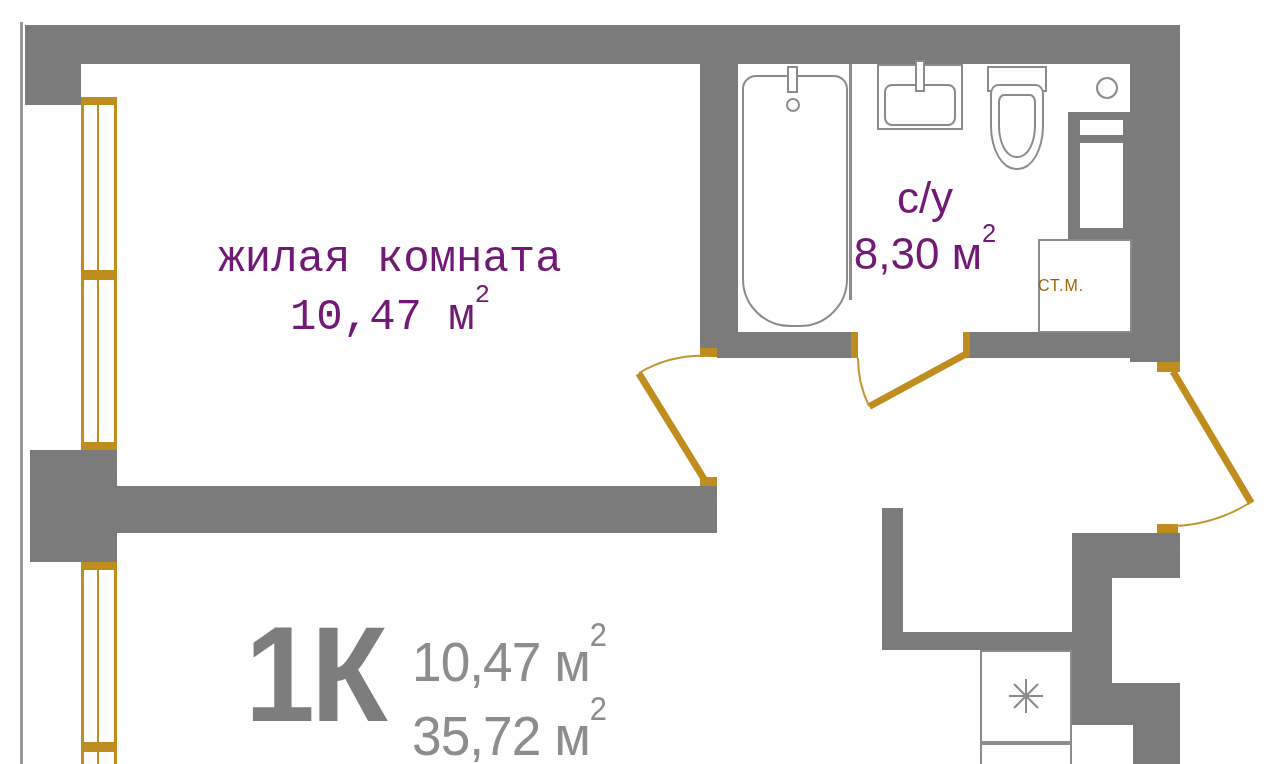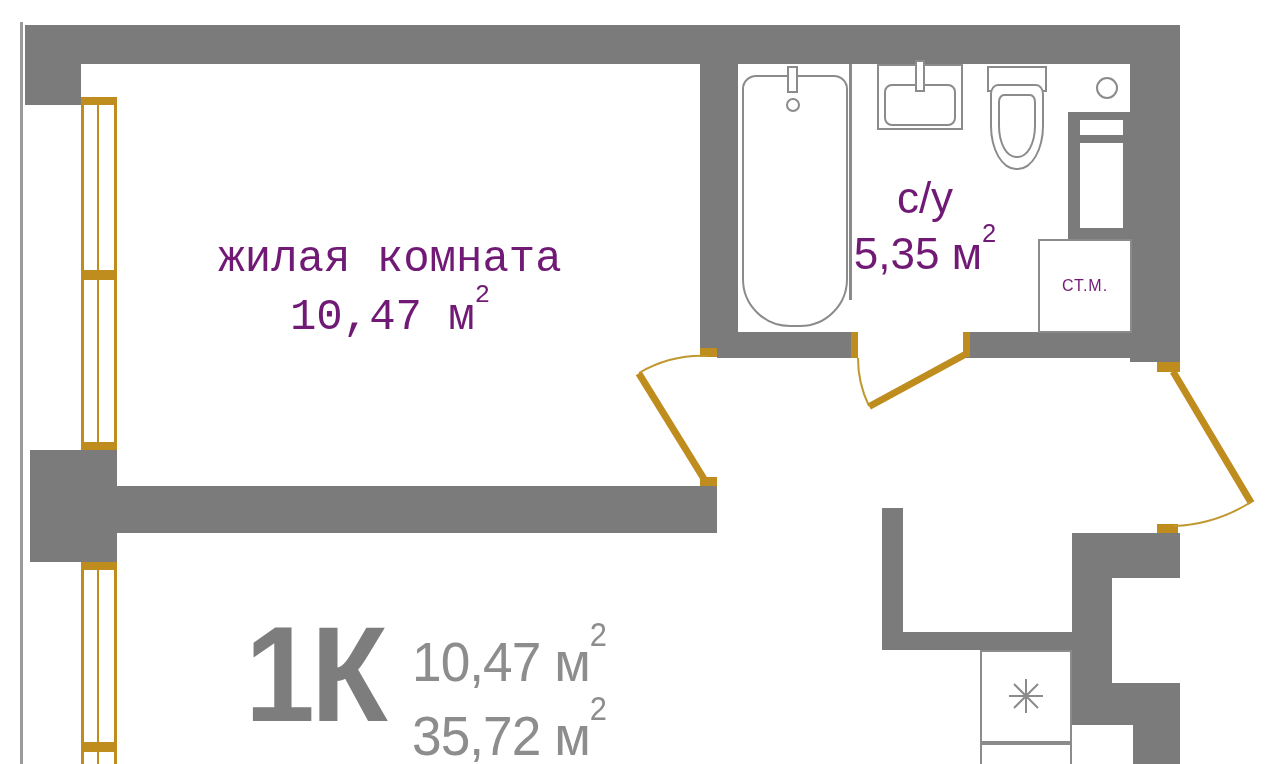--- a/index.html
+++ b/index.html
@@ -14,22 +14,22 @@
   .white{position:absolute;background:#ffffff;}
   .fx{position:absolute;background:#ffffff;border:2px solid #8b8b8b;} 
   .leaf{position:absolute;height:7px;background:#bf8c1e;transform-origin:0 50%;}
   svg.overlay{position:absolute;left:0;top:0;z-index:6;}
   .roomlabel{
     position:absolute;z-index:7;text-align:center;color:#701a75;
     font-size:44px;line-height:47px;white-space:nowrap;
   }
   .roomlabel sup,.sum sup{font-size:58%;position:relative;top:-0.45em;}
   .stm{
-    position:absolute;z-index:7;display:flex;align-items:center;justify-content:center;
-    color:#701a75;font-size:16px;letter-spacing:1px;
+    position:absolute;z-index:7;display:flex;align-items:center;
+    color:#a16207;font-size:16px;letter-spacing:1px;
   }
   .sum{position:absolute;z-index:7;color:#8d8d8d;white-space:nowrap;}
   .sum-type{
     font-size:135px;font-weight:bold;color:#7d7d7d;line-height:1;
     letter-spacing:-4px;transform:scaleX(.93);transform-origin:0 0;
   }
   .sum-areas{
     font-size:56px;line-height:62px;letter-spacing:-1px;
     transform:scaleX(.95);transform-origin:0 0;
   }
@@ -116,21 +116,21 @@
     </g>
   </svg>
 
   <div class="roomlabel" style="left:165px;top:236px;width:450px;font-family:Liberation Mono, monospace;">
     <div>жилая комната</div>
     <div><span>10,47</span>&nbsp;<span>м</span><sup>2</sup></div>
   </div>
 
   <div class="roomlabel" style="left:820px;top:174px;width:210px;">
     <div>с/у</div>
-    <div><span>5,35</span>&nbsp;<span>м</span><sup>2</sup></div>
+    <div><span>8,30</span>&nbsp;<span>м</span><sup>2</sup></div>
   </div>
 
   <div class="roomlabel" style="left:922px;top:396px;width:230px;">
   </div>
 
   <div class="stm" style="left:1038px;top:239px;width:94px;height:94px;">
     <span>СТ.М.</span>
   </div>
 
   <div class="sum sum-type" style="left:245px;top:607px;">1К</div>

